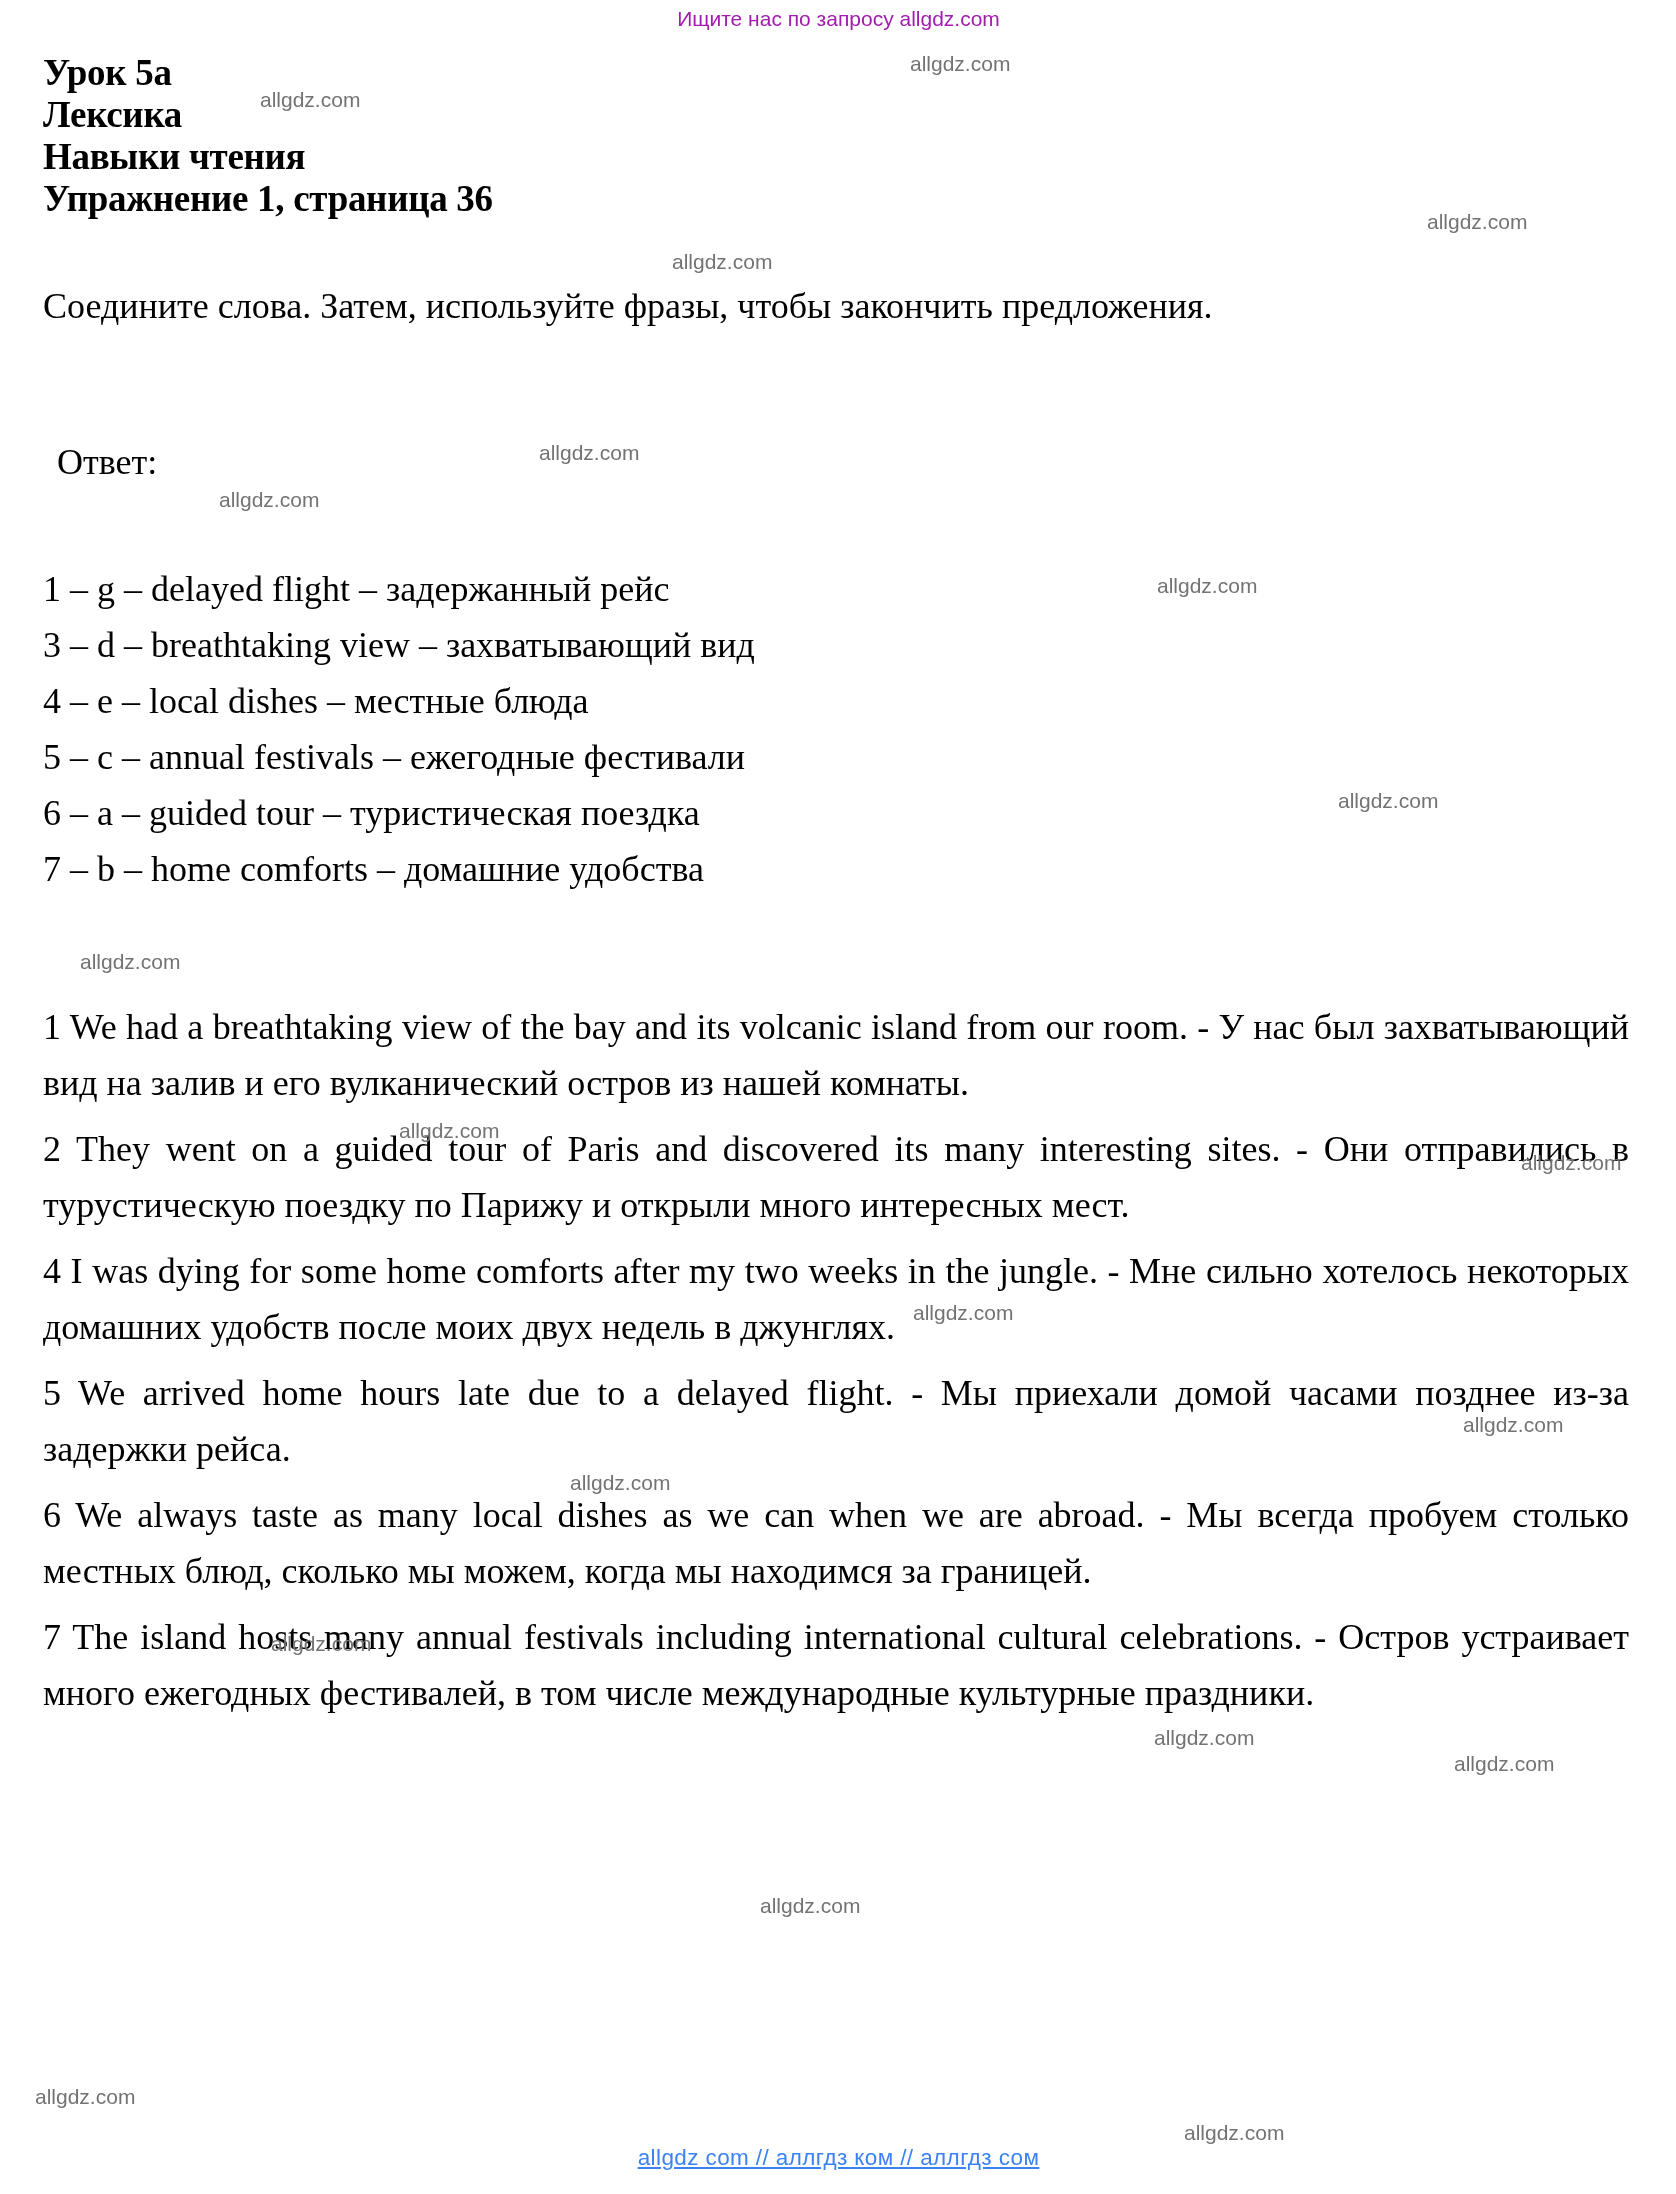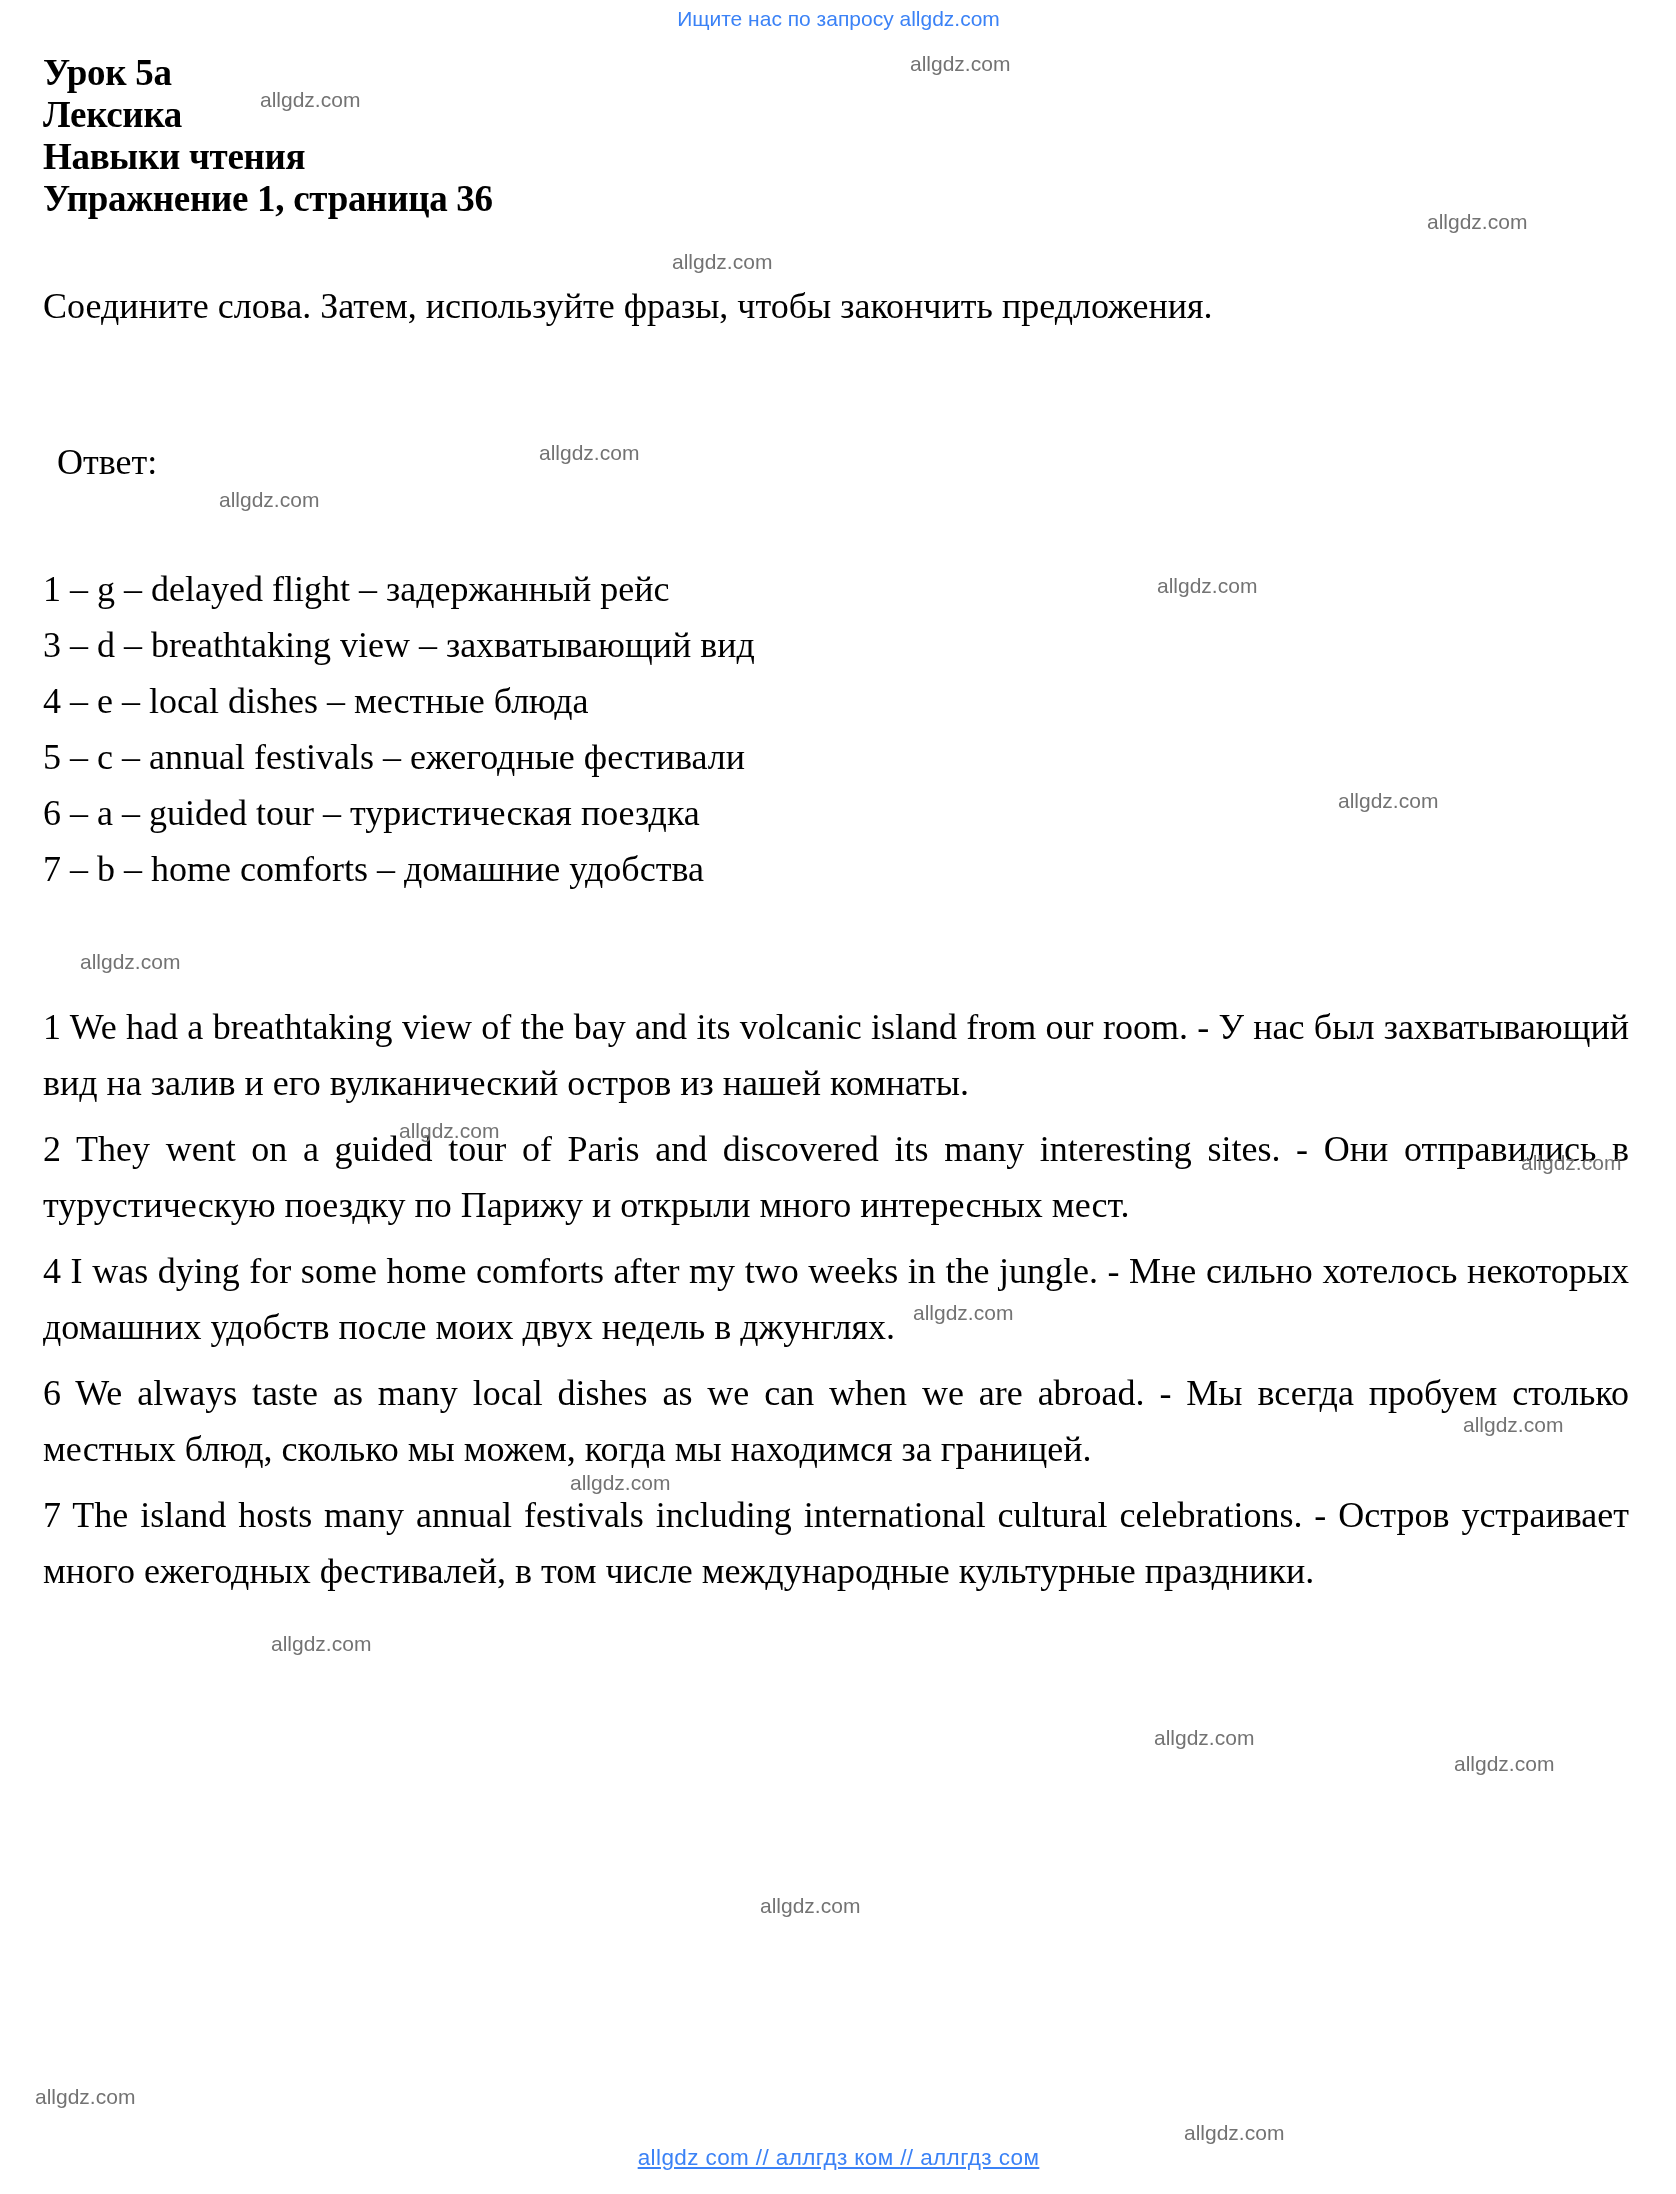--- a/index.html
+++ b/index.html
@@ -115,21 +115,21 @@
     font-size: 22.5px;
     color: #4b0f6e;
     letter-spacing: 0.4px;
   }
 </style>
 </head>
 <body>
 
 <div class="page">
 
-  <div class="promo" style="color: #3b82f6;">Ищите нас по запросу allgdz.com</div>
+  <div class="promo" style="color: #a21caf;">Ищите нас по запросу allgdz.com</div>
 
   <div class="heading-block">
     <div class="h-line">Урок 5a</div>
     <div class="h-line">Лексика</div>
     <div class="h-line">Навыки чтения</div>
     <div class="h-line">Упражнение 1, страница 36</div>
   </div>
 
   <div class="para instruction">Соедините слова. Затем, используйте фразы, чтобы закончить предложения.</div>
 
@@ -141,20 +141,21 @@
     <div class="match-item">4 – e – local  dishes – местные блюда</div>
     <div class="match-item">5 – c – annual festivals – ежегодные фестивали</div>
     <div class="match-item">6 – a – guided tour – туристическая  поездка</div>
     <div class="match-item">7 – b – home comforts – домашние удобства</div>
   </div>
 
   <div class="sentences">
     <p class="sentence">1 We had a breathtaking view of the bay and its volcanic island from our room. - У нас был захватывающий вид на залив и его вулканический остров из нашей комнаты.</p>
     <p class="sentence">2 They went on a guided tour of Paris and discovered its many interesting sites. - Они отправились в турустическую поездку по Парижу и открыли много интересных мест.</p>
     <p class="sentence">4 I was dying for some home comforts after my two weeks in the jungle. - Мне сильно хотелось некоторых домашних удобств после моих двух недель в джунглях.</p>
+    <p class="sentence">5 We arrived home hours late due to a delayed flight. - Мы приехали домой часами позднее из-за задержки рейса.</p>
     <p class="sentence">6 We always taste as many local dishes as we can when we are abroad. - Мы всегда пробуем столько местных блюд, сколько мы можем, когда мы находимся за границей.</p>
     <p class="sentence">7 The island hosts many annual festivals including international cultural celebrations. -  Остров устраивает много ежегодных фестивалей, в том числе международные культурные праздники.</p>
   </div>
 
   <div class="footer" style="color: #3b82f6; text-decoration: underline;">allgdz com  //  аллгдз ком  //  аллгдз сом</div>
 
   <div id="watermark-layer">
       <div class="wm" style="left: 910px; top: 52px;">allgdz.com</div>
       <div class="wm" style="left: 260px; top: 88px;">allgdz.com</div>
       <div class="wm" style="left: 1427px; top: 210px;">allgdz.com</div>

